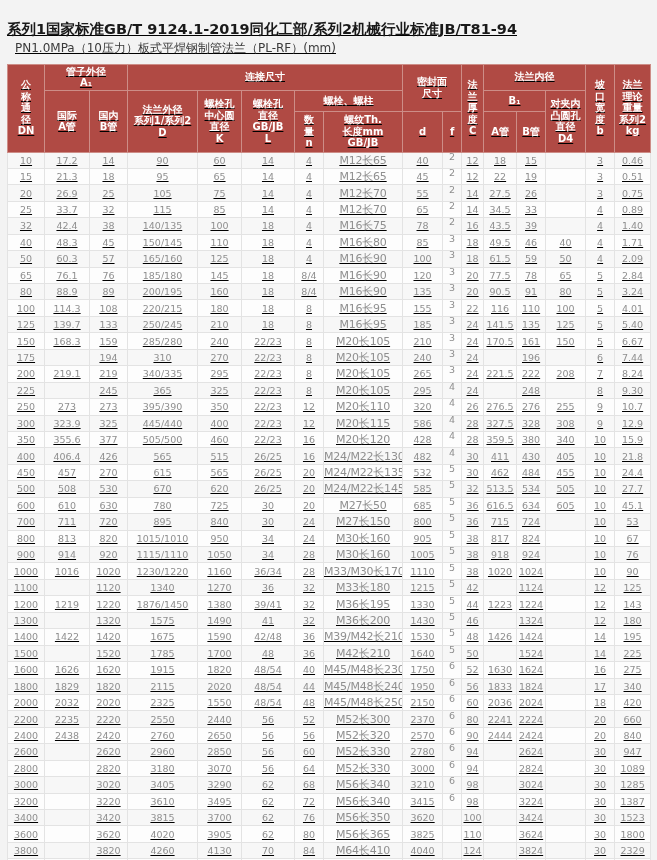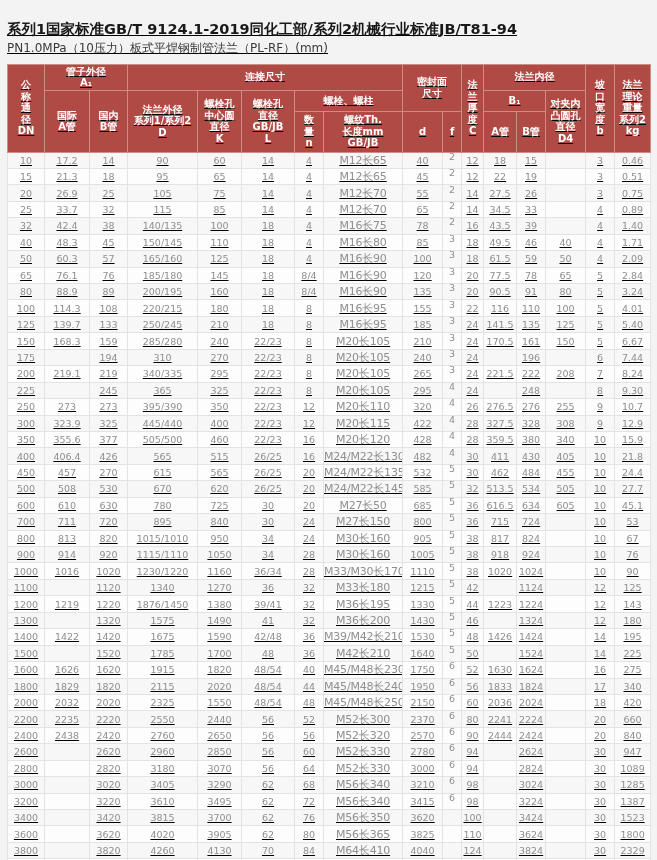--- a/index.html
+++ b/index.html
@@ -8,21 +8,21 @@
     background:#f3f3f3;
     font-family:"DejaVu Sans","Liberation Sans",sans-serif;
     overflow:hidden;
   }
   .page{padding:20px 7px 0 7px;text-decoration:underline;}
   .title{
     font-size:14.5px;font-weight:bold;color:#191919;
     letter-spacing:0px;line-height:1.25;padding-left:0px;
   }
   .subtitle{
-    font-size:12px;color:#3a3a3a;margin-top:3px;line-height:1.2;
+    font-size:12px;color:#3a3a3a;margin-top:3px;line-height:1.2;margin-left:8px;
   }
   table.spec{
     border-collapse:collapse;table-layout:fixed;
     width:643px;margin-top:8px;
     background:#ffffff;
     border:1px solid #d9d9d9;
   }
   table.spec th{
     background:#b04a44;color:#ffffff;
     font-size:10px;font-weight:bold;
@@ -429,21 +429,21 @@
         </tr>
         <tr class="alt">
           <td>300</td>
           <td>323.9</td>
           <td>325</td>
           <td>445/440</td>
           <td>400</td>
           <td>22/23</td>
           <td>12</td>
           <td class="bolt">M20长115</td>
-          <td>422</td>
+          <td>586</td>
           <td><span class="raised">4</span></td>
           <td>28</td>
           <td>327.5</td>
           <td>328</td>
           <td>308</td>
           <td>9</td>
           <td>12.9</td>
         </tr>
         <tr>
           <td>350</td>

